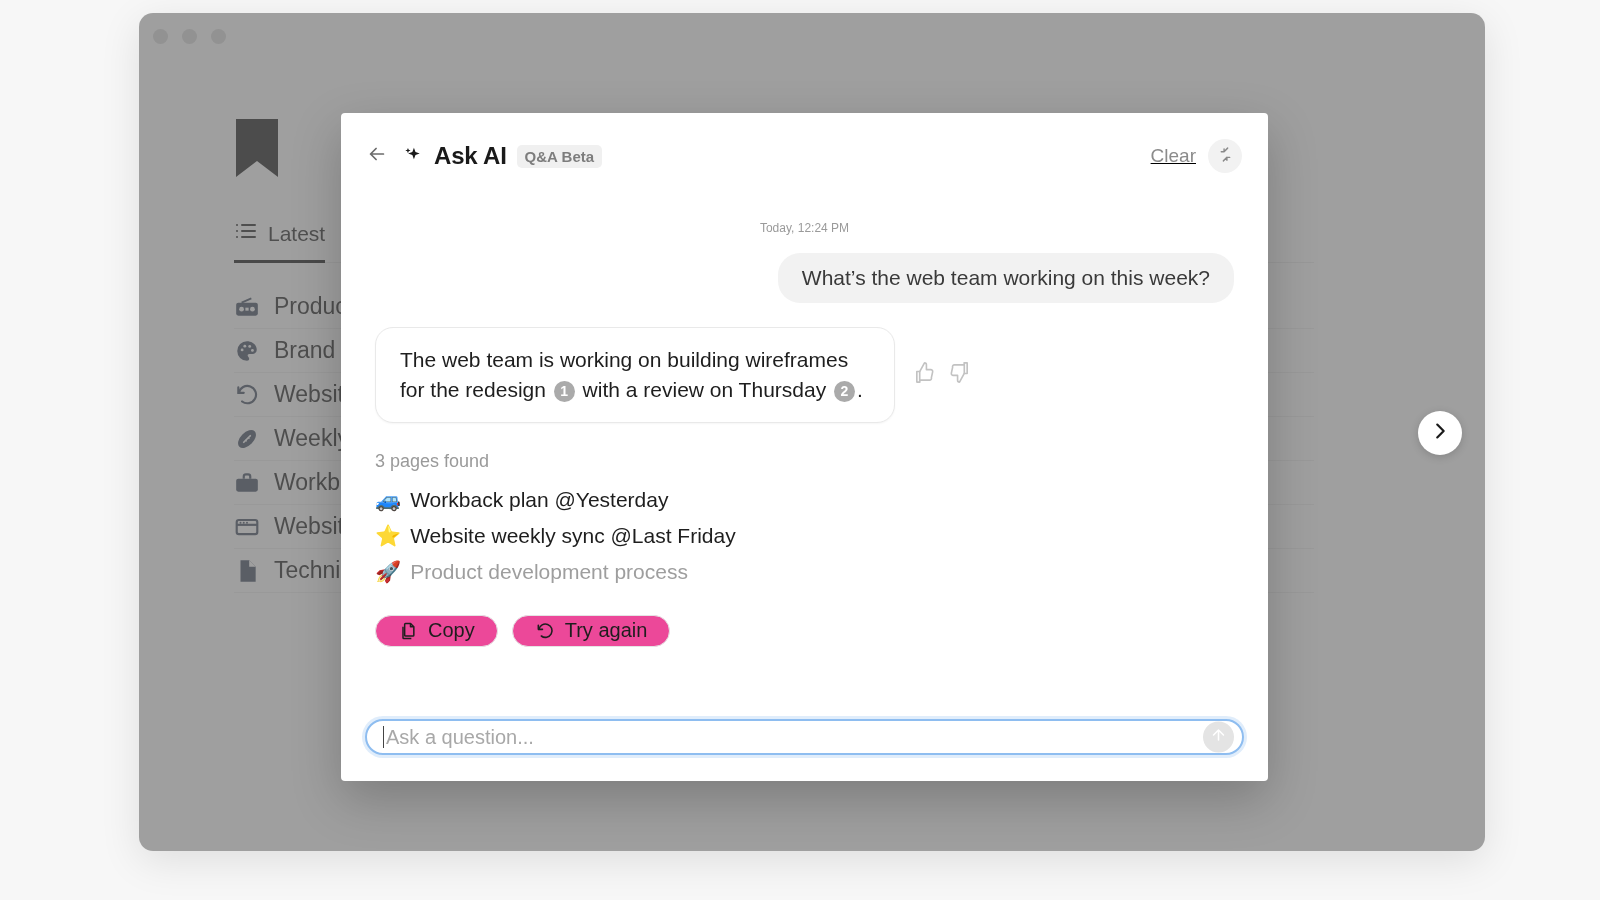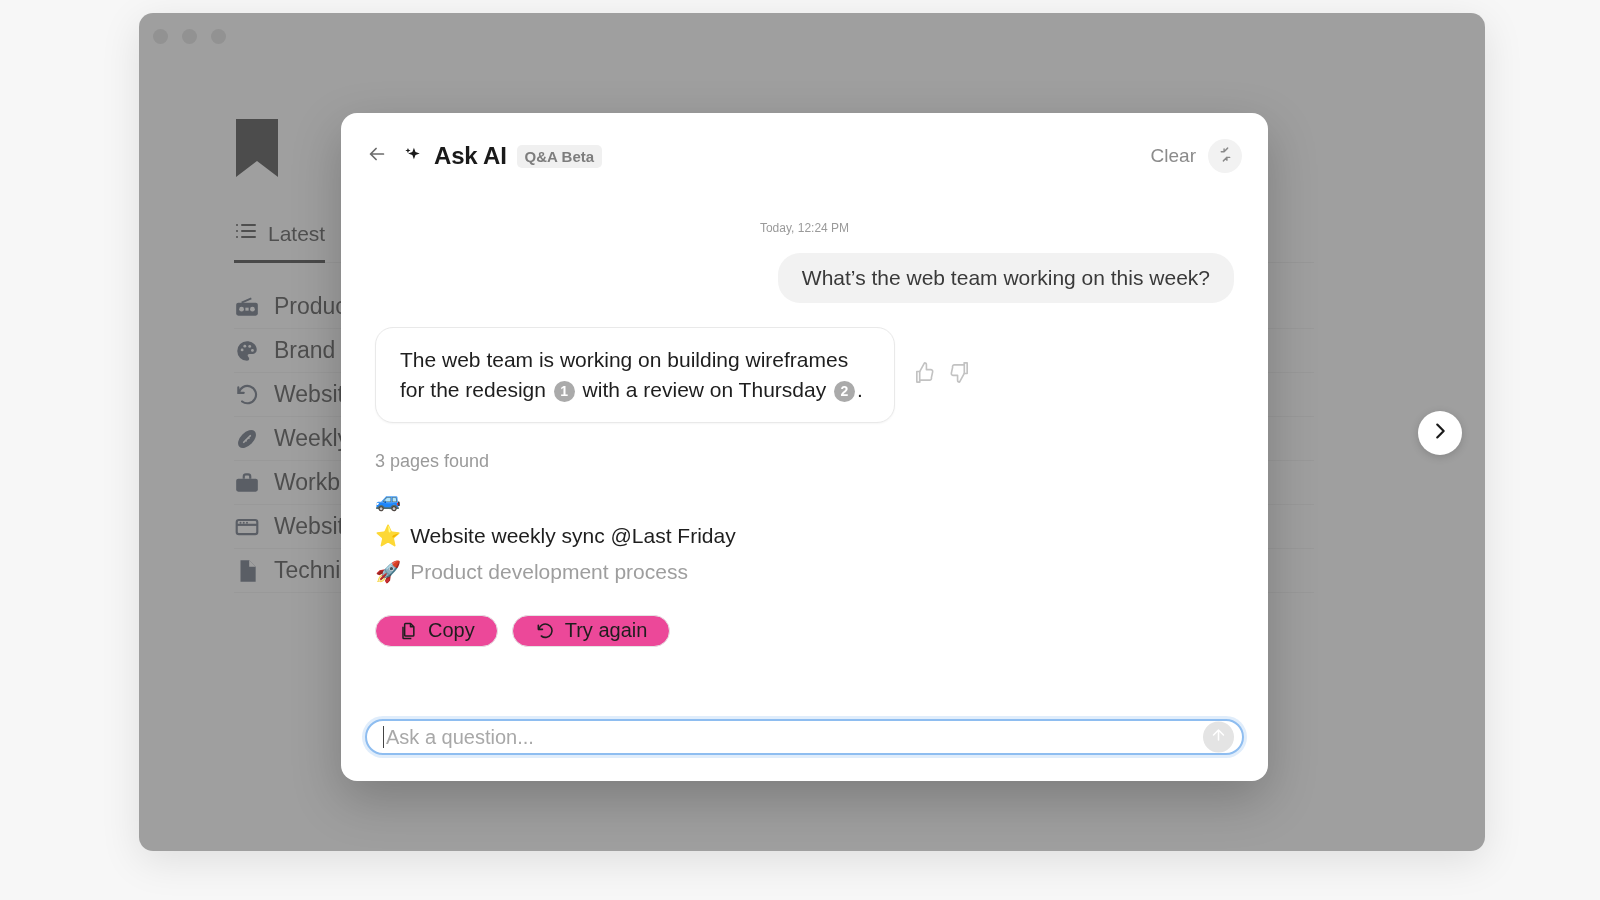--- a/index.html
+++ b/index.html
@@ -133,21 +133,21 @@
   }
 
   
   .ask-modal {
     position: absolute;
     left: 341px;
     top: 113px;
     width: 927px;
     height: 668px;
     background: #ffffff;
-    border-radius: 16px;
+    border-radius: 4px;
     box-shadow: 0 18px 50px rgba(0,0,0,0.22);
     display: flex;
     flex-direction: column;
     overflow: hidden;
   }
 
   .modal-header {
     display: flex;
     align-items: center;
     height: 86px;
@@ -179,20 +179,21 @@
     color: #7d7d7d;
     background: #f0f0f0;
     border-radius: 5px;
     padding: 3px 8px;
   }
   .header-right {
     margin-left: auto;
     display: flex;
     align-items: center;
     gap: 12px;
+    text-decoration: underline;
   }
   .clear-btn {
     font-size: 19px;
     color: #8b8b8b;
     cursor: pointer;
   }
   .collapse-btn {
     width: 34px; height: 34px;
     border-radius: 50%;
     background: #f2f2f2;
@@ -518,20 +519,21 @@
             </svg>
           </span>
         </div>
       </div>
 
       <div class="pages-found">3 pages found</div>
 
       <div class="page-results">
         <div class="result-item">
           <span class="result-emoji">🚙</span>
+          <span>Workback plan @Yesterday</span>
         </div>
         <div class="result-item">
           <span class="result-emoji">⭐</span>
           <span>Website weekly sync @Last Friday</span>
         </div>
         <div class="result-item muted">
           <span class="result-emoji">🚀</span>
           <span>Product development process</span>
         </div>
       </div>

